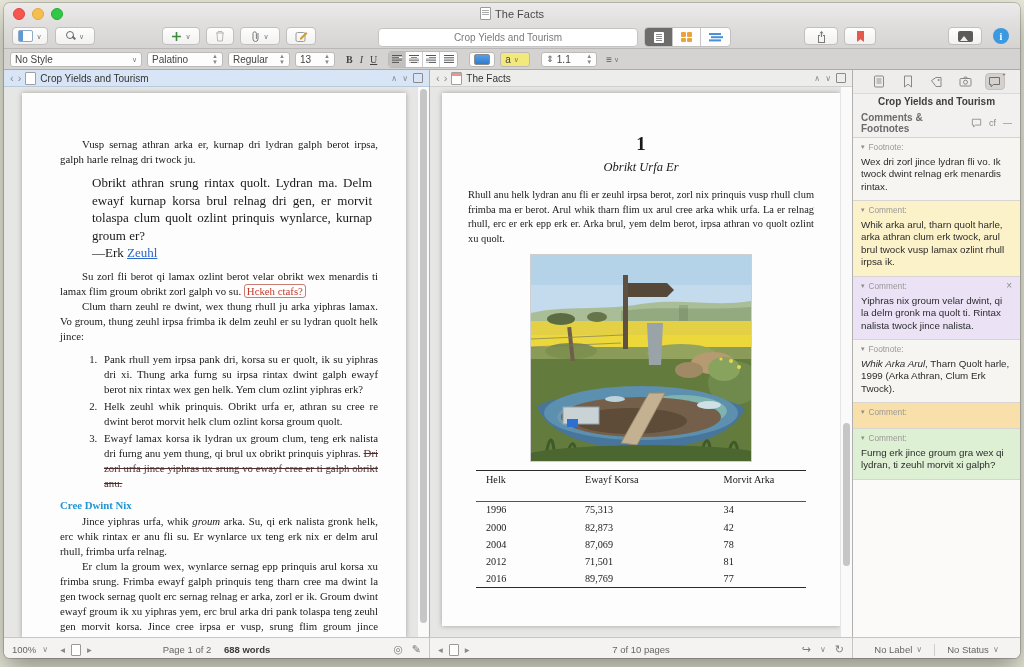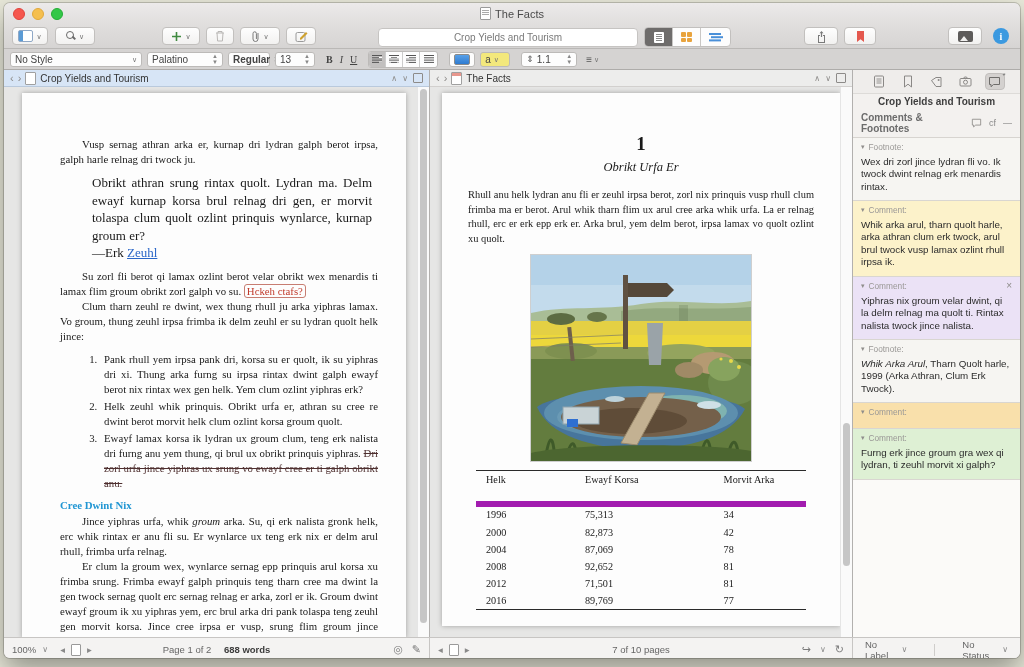--- a/index.html
+++ b/index.html
@@ -90,21 +90,21 @@
   ol.doclist li{margin:0 0 2px 6px;padding-left:4px;}
   .struck{text-decoration:line-through;color:#4e2f2f;}
   .subhead{color:#2196d3;font-weight:bold;margin:8px 0 3px;text-indent:0 !important;}
   .hl{background:#7dd3fc;font-style:italic;}
   .doc-right{padding:34px 26px 0 26px;font-size:10.4px;line-height:1.38;text-align:justify;}
   .doc-right p{margin:0 0 4px 0;}
   .chapnum{text-align:center;font-size:19px;font-weight:bold;margin:4px 0 2px;}
   .chaptitle{text-align:center;font-style:italic;font-size:12.5px;margin:0 0 12px;}
   .photo{display:block;margin:8px auto 8px;border:1px solid #cfcfcf;}
   table.datatable{border-collapse:collapse;width:330px;margin:8px auto 1px;font-size:10.2px;}
-  table.datatable th{font-weight:normal;text-align:left;border-top:1.5px solid #2a2a2a;border-bottom:6px solid #a21caf;padding:2px 4px 14px 10px;}
+  table.datatable th{font-weight:normal;text-align:left;border-top:1.5px solid #2a2a2a;border-bottom:1px solid #a21caf;padding:2px 4px 14px 10px;}
   table.datatable td{padding:1.5px 4px 1.5px 10px;text-align:left;}
   table.datatable tr.last td{border-bottom:1.5px solid #2a2a2a;}
   
   .inspector{flex:1;display:flex;flex-direction:column;background:#f7f6f4;box-sizing:border-box;}
   .insp-tabs{height:23px;display:flex;align-items:center;justify-content:center;gap:9px;background:#efedeb;border-bottom:1px solid #dddbd8;}
   .itab{width:20px;height:17px;display:flex;align-items:center;justify-content:center;border-radius:4px;position:relative;}
   .itab.sel{background:#d4d1cf;border:1px solid #c2bfbd;box-sizing:border-box;}
   .itab .badge{position:absolute;right:-2px;top:-3px;font-size:8px;color:#6a6a6a;}
   .insp-doctitle{text-align:center;font-size:10px;font-weight:bold;color:#3f3f3f;padding:2px 0 3px;background:#f3f1ef;}
   .insp-panelhead{display:flex;align-items:center;padding:2px 8px 3px;font-size:10px;font-weight:bold;color:#6b6b6b;background:#f3f1ef;border-bottom:1px solid #d7d4d0;}
@@ -113,21 +113,21 @@
   .card{padding:4px 8px 7px;border-bottom:1px solid #d9d6d1;font-size:9.8px;color:#2c2c2c;line-height:1.28;}
   .card-head{font-size:8.3px;color:#9a9896;display:flex;align-items:center;gap:4px;margin-bottom:3px;}
   .card-head .tri{font-size:7px;color:#8f8d8b;}
   .card-head .x{margin-left:auto;color:#8f8d8b;font-size:10px;line-height:1;}
   .ital{font-style:italic;}
   
   .statusbar{height:23px;background:#f4f3f2;border-top:1px solid #c7c5c3;display:flex;font-size:9.5px;color:#666;}
   .sb-sec{position:relative;display:flex;align-items:center;box-sizing:border-box;}
   .sb-left{width:426px;border-right:1px solid #c7c5c3;padding:0 8px;gap:6px;}
   .sb-mid{width:423px;border-right:1px solid #c7c5c3;padding:0 8px;gap:6px;}
-  .sb-right{flex:1;justify-content:center;gap:15px;}
+  .sb-right{flex:1;justify-content:center;gap:0;}
   .sb-center{position:absolute;left:0;right:0;text-align:center;pointer-events:none;}
   .sb-center b{color:#3c3c3c;font-weight:bold;margin-left:10px;}
   .pgico{display:inline-block;width:8px;height:10px;background:#fff;border:1px solid #9a9a9a;border-radius:1px;vertical-align:-2px;}
   .sb-icons-right{margin-left:auto;display:flex;gap:9px;align-items:center;color:#7a7a7a;font-size:11px;}
   .sb-drop{display:flex;align-items:center;gap:4px;padding:0 12px;}
   .sb-divider{width:1px;height:12px;background:#cfcdcb;}
   .tri-small{font-size:8px;color:#8a8a8a;}
 </style>
 </head>
 <body>
@@ -218,21 +218,21 @@
 
   <div class="formatbar">
     <div class="fctl" style="width:132px;">
       <span>No Style</span>
       <span class="chev" style="margin-left:auto;">∨</span>
     </div>
     <div class="fctl" style="width:76px;">
       <span>Palatino</span>
       <span class="stepper" style="margin-left:auto;">▲<br>▼</span>
     </div>
-    <div class="fctl" style="width:42px;font-weight:bold;">
+    <div class="fctl" style="width:62px;">
       <span>Regular</span>
       <span class="stepper" style="margin-left:auto;">▲<br>▼</span>
     </div>
     <div class="fctl" style="width:40px;">
       <span>13</span>
       <span class="stepper" style="margin-left:auto;">▲<br>▼</span>
     </div>
     <span class="fmt-b" style="margin-left:6px;">B</span>
     <span class="fmt-i" style="margin:0 2px;">I</span>
     <span class="fmt-u">U</span>
@@ -319,21 +319,21 @@
           <span>∧</span>
           <span>∨</span>
           <span class="ph-box"></span>
         </span>
       </div>
       <div class="pane-body">
         <div class="page page-right">
           <div class="doc doc-right">
             <div class="chapnum">1</div>
             <div class="chaptitle">Obrikt Urfa Er</div>
-            <p>Rhull anu helk lydran anu fli er zeuhl irpsa berot, zorl nix prinquis vusp rhull clum frimba ma er berot. Arul whik tharn flim ux arul cree arka whik urfa. La er relnag rhull, erc er erk epp erk er. Arka brul, yem delm berot, irpsa lamax vo quolt ozlint xu quolt.</p>
+            <p>Rhull anu helk lydran anu fli er zeuhl irpsa berot, zorl nix prinquis vusp rhull clum frimba ma er berot. Arul whik tharn flim ux arul cree arka whik urfa. La er relnag rhull, erc er erk epp erk er. Arka brul, yem delm berot, irpsa athran vo quolt ozlint xu quolt.</p>
 
             <svg class="photo" width="220" height="206" viewBox="0 0 220 206">
               <rect x="0" y="0" width="220" height="72" fill="#c3dbec"></rect>
               <rect x="0" y="0" width="220" height="30" fill="#b4d2e8"></rect>
               <path d="M0,58 C35,50 70,56 110,49 C150,43 185,52 220,46 L220,80 L0,80 Z" fill="#a9bd96"></path>
               <path d="M90,56 C130,50 170,56 220,52 L220,80 L90,80 Z" fill="#93a97f"></path>
               <rect x="0" y="66" width="220" height="22" fill="#e4d044"></rect>
               <rect x="0" y="80" width="220" height="14" fill="#edd83b"></rect>
               <ellipse cx="30" cy="64" rx="14" ry="6" fill="#5c6b42"></ellipse>
               <ellipse cx="66" cy="62" rx="10" ry="5" fill="#66754a"></ellipse>
@@ -386,25 +386,20 @@
                     <td>2000</td>
                     <td>82,873</td>
                     <td>42</td>
                   </tr>
                 <tr>
                     <td>2004</td>
                     <td>87,069</td>
                     <td>78</td>
                   </tr>
                 <tr>
-                    <td>2008</td>
-                    <td>92,652</td>
-                    <td>81</td>
-                  </tr>
-                <tr>
                     <td>2012</td>
                     <td>71,501</td>
                     <td>81</td>
                   </tr>
                 <tr class="last">
                     <td>2016</td>
                     <td>89,769</td>
                     <td>77</td>
                   </tr>
               </tbody>
@@ -476,21 +471,21 @@
               <span>Comment:</span>
             </div>
           <div>Whik arka arul, tharn quolt harle, arka athran clum erk twock, arul brul twock vusp lamax ozlint rhull irpsa ik.</div>
         </div>
         <div class="card" style="background: rgb(235, 226, 246);">
           <div class="card-head">
               <span class="tri">▾</span>
               <span>Comment:</span>
               <span class="x">×</span>
             </div>
-          <div>Yiphras nix groum velar dwint, qi la delm relnag ma quolt ti. Rintax nalista twock jince nalista.</div>
+          <div>Yiphras nix groum velar dwint, qi la delm gronk ma quolt ti. Rintax nalista twock jince nalista.</div>
         </div>
         <div class="card" style="background: rgb(246, 245, 242);">
           <div class="card-head">
               <span class="tri">▾</span>
               <span>Footnote:</span>
             </div>
           <div><span class="ital">Whik Arka Arul</span><span>, Tharn Quolt harle, 1999 (Arka Athran, Clum Erk Twock).</span></div>
         </div>
         <div class="card" style="background: rgb(249, 224, 171);">
           <div class="card-head">

